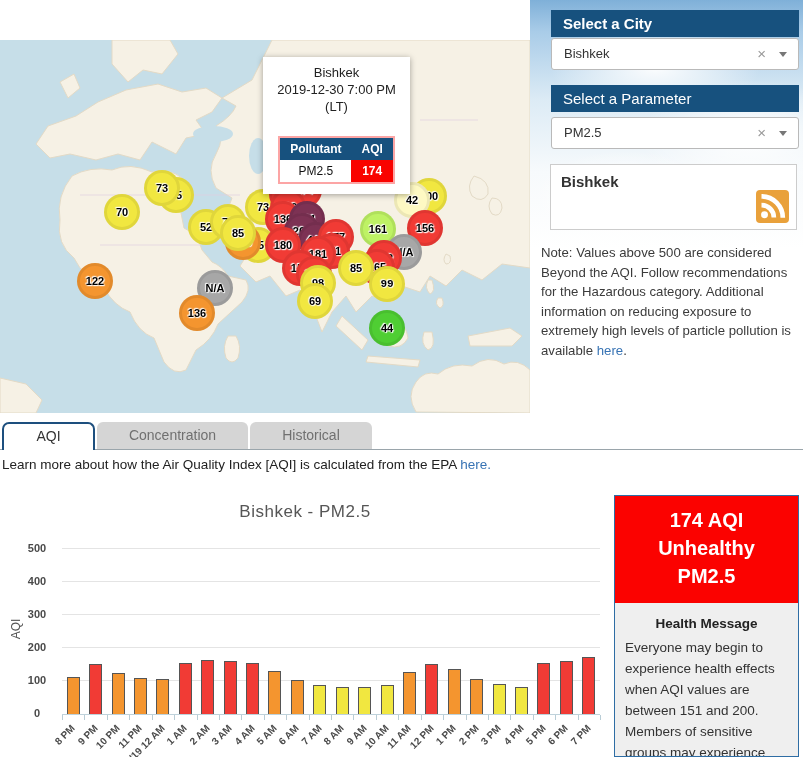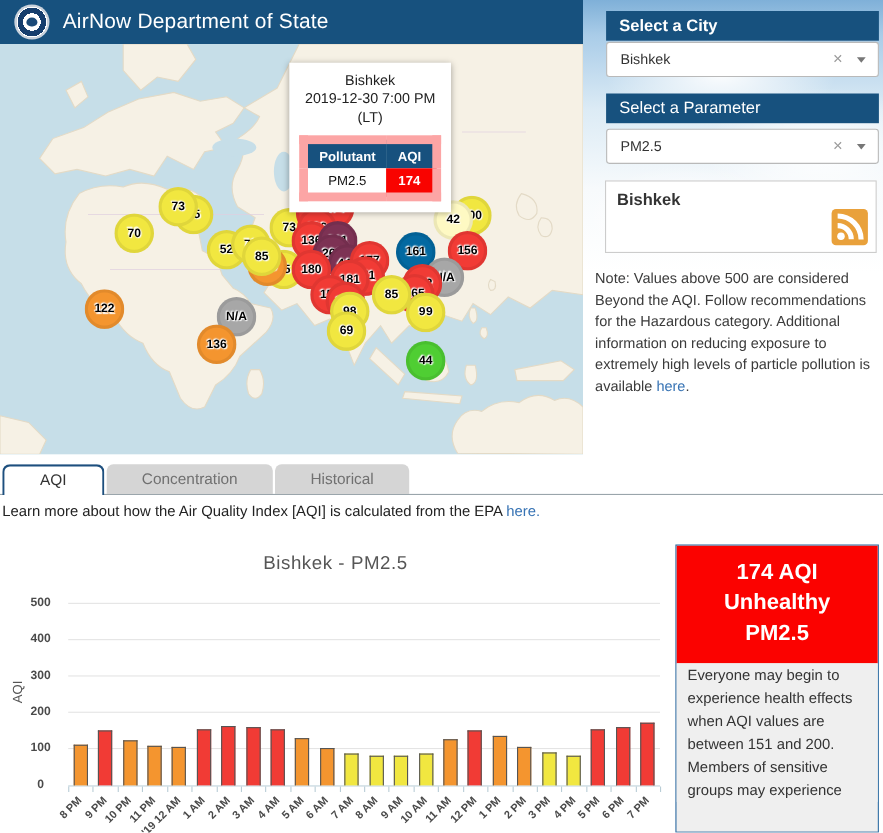--- a/index.html
+++ b/index.html
@@ -24,21 +24,21 @@
   
   .map{position:absolute;left:0;top:40px;width:530px;height:373px;overflow:hidden;background:#C6DEE8;}
   .mk{position:absolute;width:36px;height:36px;border-radius:50%;box-sizing:border-box;
       border:3px solid rgba(0,0,0,0.07);
       display:flex;align-items:center;justify-content:center;
       font-size:11px;font-weight:bold;color:#000;
       text-shadow:0 0 2px #fff,0 0 2px #fff,1px 1px 1px #fff,-1px -1px 1px #fff;}
   .popup{position:absolute;left:263px;top:17px;width:137px;background:#fff;z-index:30;
          box-shadow:0 1px 6px rgba(0,0,0,.35);padding:8px 5px 10px;text-align:center;}
   .popup-title{font-size:13px;color:#222;line-height:1.3;}
-  .popup table{margin:7px auto 0;border-collapse:collapse;border:8px solid #fca5a5;}
+  .popup table{margin:20px auto 0;border-collapse:collapse;border:2px solid #fca5a5;}
   .popup th{background:#17517E;color:#fff;font-size:12px;font-weight:bold;padding:4px 10px;}
   .popup td{font-size:12px;padding:4px 10px;text-align:center;background:#fff;color:#111;}
   .popup td.aqi{background:#F90300;color:#fff;font-weight:bold;}
 
   
   .side-h{position:absolute;left:551px;width:236px;height:27px;background:#17517E;color:#fff;
           font-size:15px;line-height:27px;padding-left:12px;}
   .side-sel{position:absolute;left:551px;width:246px;height:30px;background:#fff;
             border:1px solid #B9B9B9;border-radius:3px;}
   .side-sel .val{position:absolute;left:12px;top:0;line-height:30px;font-size:13px;color:#333;}
@@ -90,24 +90,20 @@
 <body>
 
 <div id="page">
 
   <div class="sky">
     <div class="cloud" style="left:20px;top:20px;width:210px;height:95px;"></div>
     <div class="cloud" style="left:110px;top:80px;width:220px;height:115px;"></div>
     <div class="cloud" style="left:0px;top:150px;width:190px;height:100px;"></div>
   </div>
 
-  <div class="hdr">
-    <div class="seal"></div>
-    <div class="hdr-title">AirNow Department of State</div>
-  </div>
 
   <div class="map">
     <svg width="530" height="373" viewBox="0 0 530 373">
       <rect width="530" height="373" fill="#C6DEE8"></rect>
       <g fill="#F6F1E5" stroke="#E3DAC6" stroke-width="1">
         <path d="M112,0 L170,0 L178,14 L162,34 L143,30 L128,42 L112,24 Z"></path>
         <path d="M60,42 L74,34 L80,48 L68,58 Z"></path>
         <path d="M36,104 L48,86 L76,76 L98,62 L126,50 L158,44 L182,52 L206,48 L222,58 L212,72 L196,80 L206,94 L186,98 L176,114 L152,102 L140,120 L118,114 L96,120 L70,114 L50,118 Z"></path>
         <path d="M72,136 Q56,156 60,180 Q56,204 74,218 Q84,238 104,248 Q114,266 130,272 Q138,292 154,298 L164,322 Q174,336 186,330 L196,310 Q212,300 218,284 L242,262 Q252,250 246,240 L228,236 Q222,226 212,222 L202,210 Q198,194 184,188 L178,158 Q188,148 182,138 Q170,128 152,132 Q130,122 112,130 Q90,126 72,136 Z"></path>
         <path d="M228,296 Q222,306 226,318 Q232,326 238,318 Q242,306 236,296 Z"></path>
@@ -153,21 +149,21 @@
         <div class="mk" style="left: 286px; top: 132px; background: rgb(241, 59, 53);">174</div>
         <div class="mk" style="left: 270px; top: 149px; background: rgb(241, 59, 53);">166</div>
         <div class="mk" style="left: 265px; top: 161px; background: rgb(241, 59, 53);">136</div>
         <div class="mk" style="left: 289px; top: 161px; background: rgb(125, 50, 84);">641</div>
         <div class="mk" style="left: 284px; top: 173px; background: rgb(125, 50, 84);">260</div>
         <div class="mk" style="left: 298px; top: 182px; background: rgb(125, 50, 84);">443</div>
         <div class="mk" style="left: 318px; top: 179px; background: rgb(241, 59, 53);">177</div>
         <div class="mk" style="left: 265px; top: 187px; background: rgb(241, 59, 53);">180</div>
         <div class="mk" style="left: 314px; top: 193px; background: rgb(241, 59, 53);">171</div>
         <div class="mk" style="left: 300px; top: 196px; background: rgb(241, 59, 53);">181</div>
-        <div class="mk" style="left: 360px; top: 171px; background: #0369a1;">161</div>
+        <div class="mk" style="left: 360px; top: 171px; background: #bef264;">161</div>
         <div class="mk" style="left: 411px; top: 138px; background: rgb(241, 231, 64);">100</div>
         <div class="mk" style="left: 394px; top: 142px; background: #fef9c3;">42</div>
         <div class="mk" style="left: 407px; top: 170px; background: rgb(241, 59, 53);">156</div>
         <div class="mk" style="left: 386px; top: 194px; background: rgb(167, 167, 167);">N/A</div>
         <div class="mk" style="left: 366px; top: 200px; background: rgb(241, 59, 53);">172</div>
         <div class="mk" style="left: 359px; top: 209px; background: rgb(241, 59, 53);">165</div>
         <div class="mk" style="left: 338px; top: 210px; background: rgb(241, 231, 64);">85</div>
         <div class="mk" style="left: 282px; top: 210px; background: rgb(241, 59, 53);">157</div>
         <div class="mk" style="left: 296px; top: 216px; background: rgb(241, 59, 53);">156</div>
         <div class="mk" style="left: 300px; top: 225px; background: rgb(241, 231, 64);">98</div>
@@ -327,17 +323,18 @@
       </div>
   </div>
 
   <div class="cc">
     <div class="cc-red">
       <div>174 AQI</div>
       <div>Unhealthy</div>
       <div>PM2.5</div>
     </div>
     <div class="cc-health">
+      <div class="ht">Health Message</div>
       <p class="hp">Everyone may begin to experience health effects when AQI values are between 151 and 200. Members of sensitive groups may experience</p>
     </div>
   </div>
 
 </div>
 
 </body></html>

